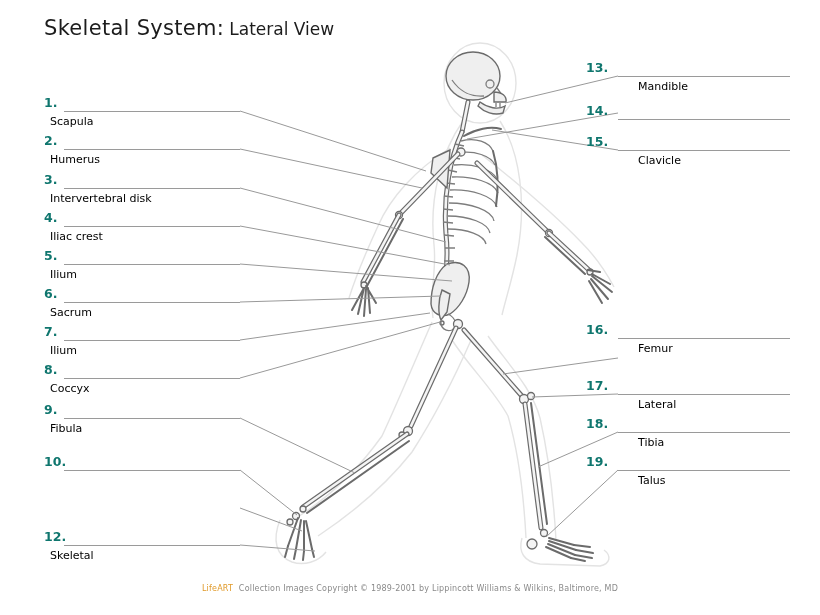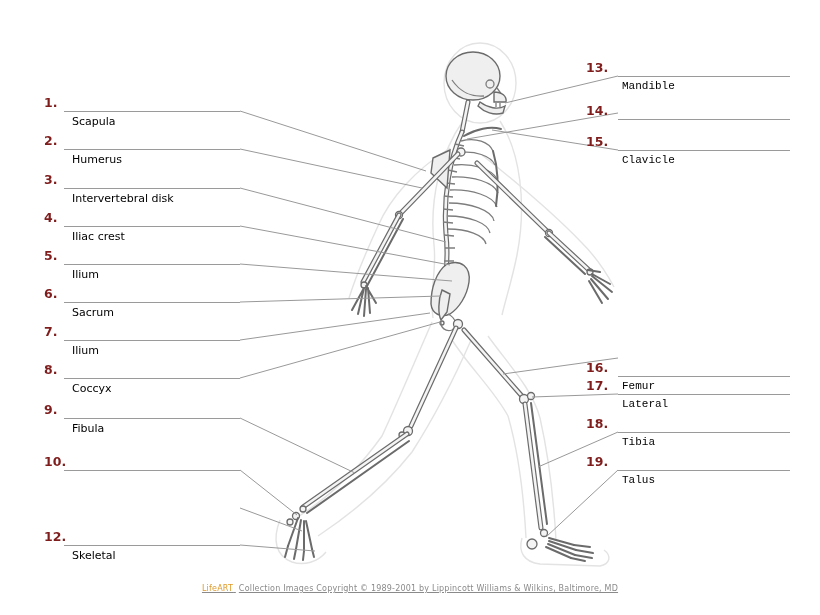--- a/index.html
+++ b/index.html
@@ -8,55 +8,59 @@
     width:820px; height:615px; position:relative; overflow:hidden;
     font-family:"DejaVu Sans","Liberation Sans",sans-serif; color:#111;
   }
   .stage { position:absolute; left:0; top:0; width:820px; height:615px; }
 
   .title { position:absolute; left:44px; top:16px; white-space:nowrap; color:#1c1c1c; }
   .title .main { font-size:21px; letter-spacing:0.3px; }
   .title .sub  { font-size:17px; }
 
   .label { position:absolute; }
-  .label .num  { font-size:12.5px; font-weight:bold; color:#7f1d1d; height:14px; line-height:14px; }
+  .label .num  { font-size:12.5px; font-weight:bold; color:#0f766e; height:14px; line-height:14px; }
   .label .rule { height:0; border-top:1px solid #9a9a9a; margin-top:1px; }
   .label .name { font-size:11px; color:#000; margin-top:3px; white-space:nowrap; }
 
   .label.left  { left:44px;  width:196px; }
   .label.left .rule  { margin-left:20px; }
-  .label.left .name  { margin-left:28px; }
+  .label.left .name  { margin-left:6px; }
 
   .label.right { left:586px; width:204px; }
   .label.right .rule { margin-left:32px; }
-  .label.right .name { margin-left:36px;font-family:Liberation Mono, monospace; }
+  .label.right .name { margin-left:52px; }
 
   svg.figure { position:absolute; left:0; top:0; width:820px; height:615px; }
 
   .outline { stroke:#e3e3e3; stroke-width:1.4; fill:none; }
   .b-out   { stroke:#6b6b6b; stroke-width:5;   stroke-linecap:round; fill:none; }
   .b-in    { stroke:#f4f4f4; stroke-width:2.6; stroke-linecap:round; fill:none; }
   .b-thin  { stroke:#6b6b6b; stroke-width:2;   stroke-linecap:round; fill:none; }
   .b-line  { stroke:#7d7d7d; stroke-width:1.3; fill:none; }
   .b-shape { fill:#efefef; stroke:#6b6b6b; stroke-width:1.4; }
   .joint   { fill:#f4f4f4; stroke:#6b6b6b; stroke-width:1.3; }
   .leader  { stroke:#999999; stroke-width:1; fill:none; }
 
   .footer {
     position:absolute; left:0; top:584px; width:820px; text-align:center;
-    font-size:8px; color:#8a8a8a; letter-spacing:0.2px;text-decoration:underline;
+    font-size:8px; color:#8a8a8a; letter-spacing:0.2px;
   }
   .footer .brand { color:#e09a2a; }
   .footer span + span { margin-left:3px; }
 </style>
 </head>
 <body>
 
 <div class="stage">
 
+  <div class="title">
+    <span class="main">Skeletal System:</span>
+    <span class="sub">Lateral View</span>
+  </div>
 
   <svg class="figure" viewBox="0 0 820 615" aria-hidden="true">
 
     <g>
       <ellipse class="outline" cx="480" cy="83" rx="36" ry="40"></ellipse>
       <path class="outline" d="M 463 121 C 441 152, 429 198, 434 245 C 437 272, 429 292, 433 318"></path>
       <path class="outline" d="M 500 121 C 520 152, 527 203, 517 255 C 512 280, 506 298, 502 315"></path>
       <path class="outline" d="M 450 148 C 415 170, 390 198, 378 226 C 366 252, 356 276, 349 298"></path>
       <path class="outline" d="M 482 155 C 520 185, 555 215, 582 243 C 596 257, 606 272, 614 287"></path>
       <path class="outline" d="M 432 322 C 412 368, 396 406, 382 436 C 352 478, 322 502, 296 518"></path>
@@ -247,21 +251,21 @@
   </div>
   <div class="label right" style="top:104px">
     <div class="num">14.</div>
     <div class="rule"></div>
   </div>
   <div class="label right" style="top:135px">
     <div class="num">15.</div>
     <div class="rule"></div>
     <div class="name">Clavicle</div>
   </div>
-  <div class="label right" style="top:361px">
+  <div class="label right" style="top:323px">
     <div class="num">16.</div>
     <div class="rule"></div>
     <div class="name">Femur</div>
   </div>
   <div class="label right" style="top:379px">
     <div class="num">17.</div>
     <div class="rule"></div>
     <div class="name">Lateral</div>
   </div>
   <div class="label right" style="top:417px">

